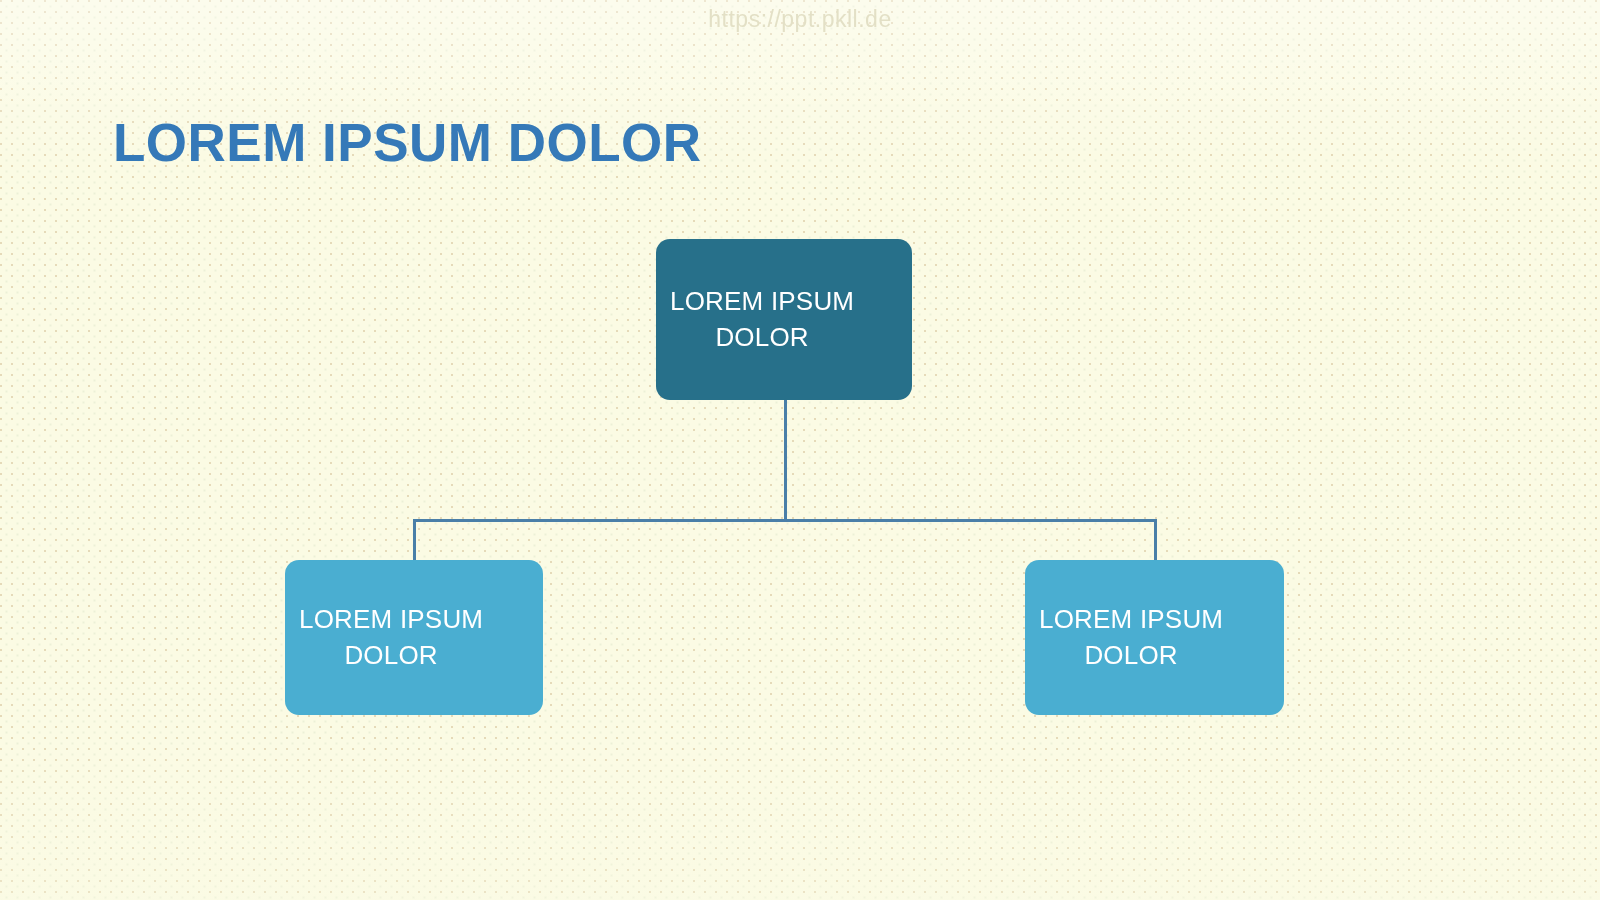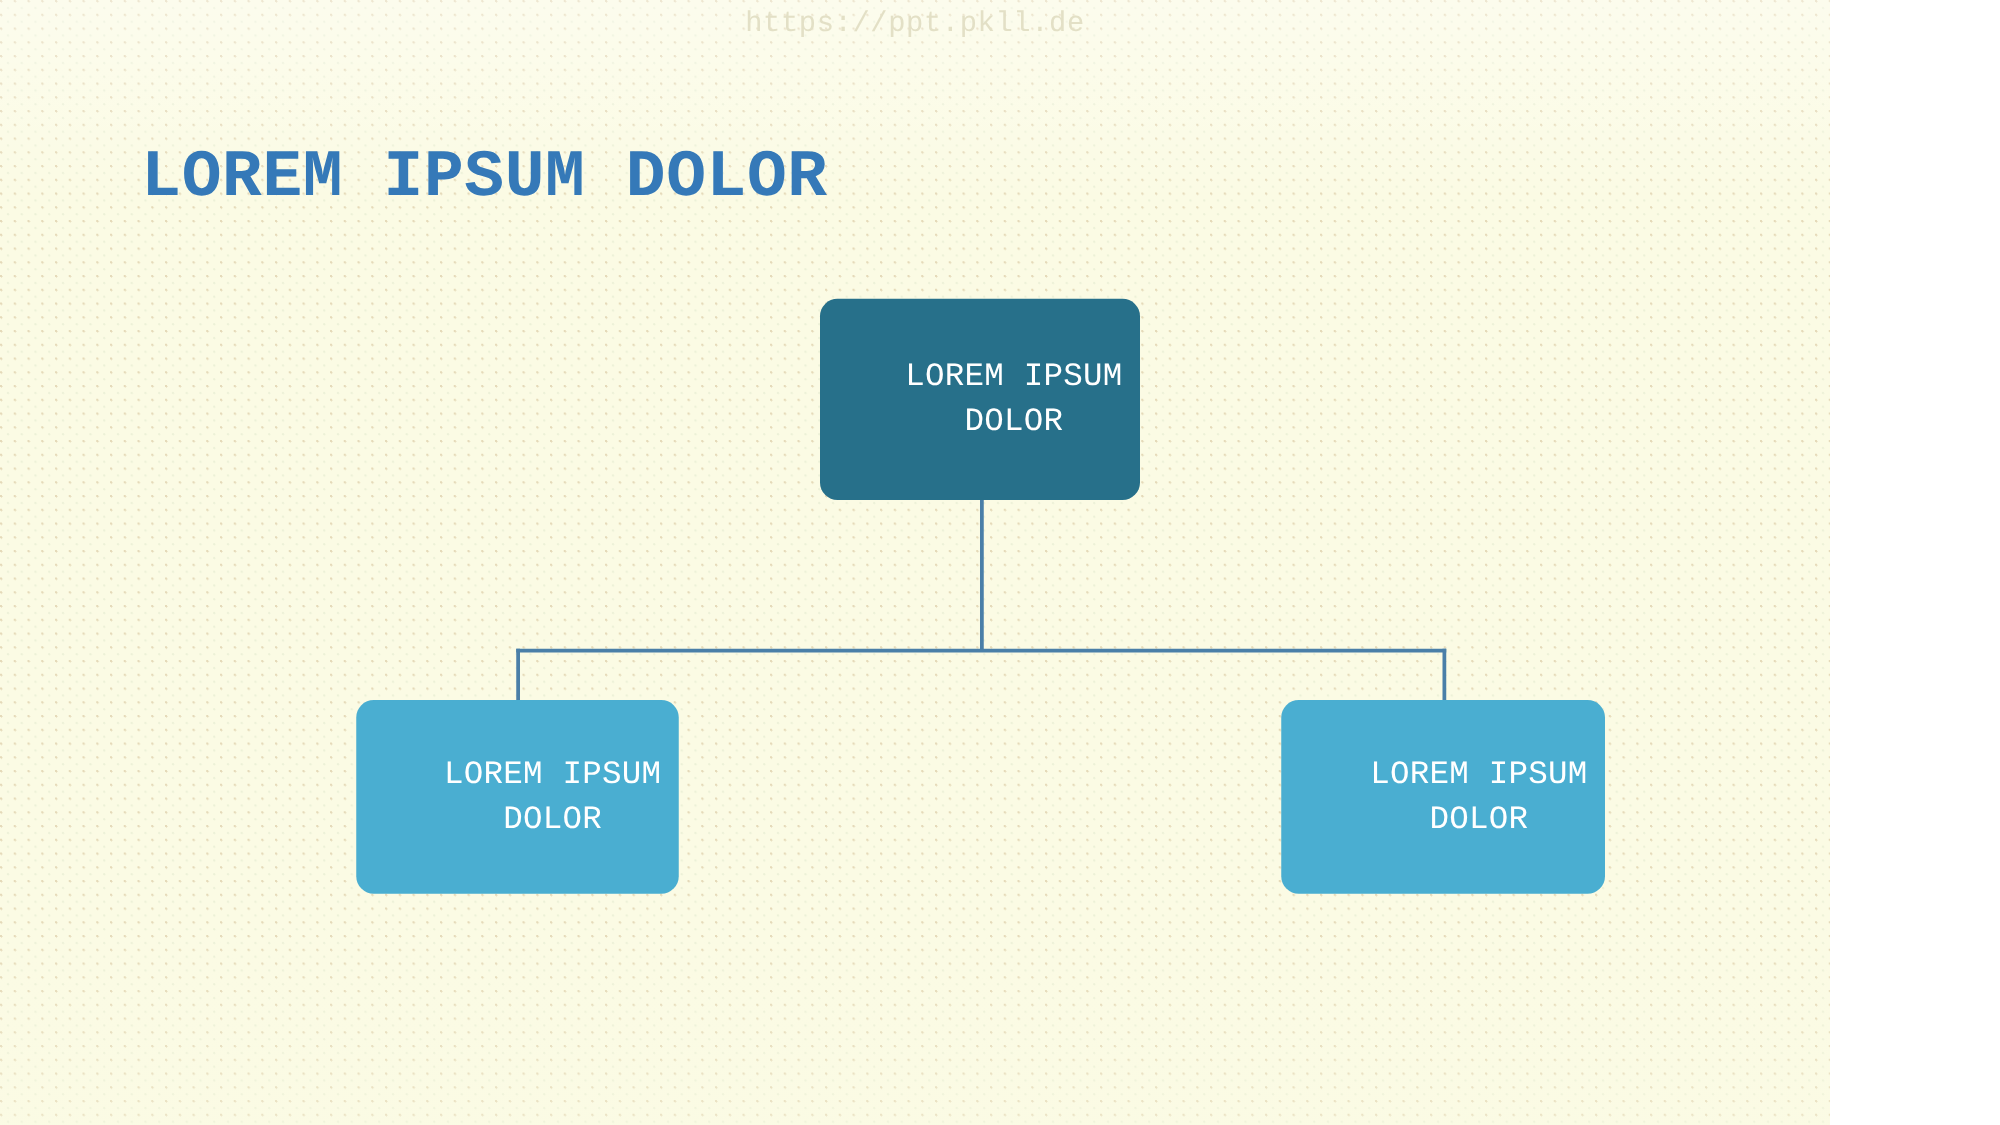--- a/index.html
+++ b/index.html
@@ -4,25 +4,25 @@
 <title>Lorem Ipsum Dolor Org Chart</title>
 <style>
   html, body {
     margin: 0;
     padding: 0;
     background: #ffffff;
   }
 
   #slide {
     position: relative;
-    width: 1464px;
+    width: 1600px;
     height: 900px;
     overflow: hidden;
     background-color: #fbfbe4;
-    font-family: Liberation Mono, monospace;
+    font-family: Liberation Sans, sans-serif;
   }
 
   
   #paper-texture {
     position: absolute;
     inset: 0;
     background-color: #fbfbe4;
     background-image:
       radial-gradient(circle at 1px 1px, rgba(196,168,120,0.40) 0.9px, rgba(196,168,120,0) 1.1px),
       radial-gradient(circle at 1px 1px, rgba(160,185,150,0.16) 0.8px, rgba(160,185,150,0) 1.1px);
@@ -76,21 +76,21 @@
   }
   .connector-v { width: 3px; }
   .connector-h { height: 3px; }
 
   
   .node {
     position: absolute;
     border-radius: 14px;
     display: flex;
     align-items: center;
-    justify-content: flex-end;
+    justify-content: flex-start;
     text-align: center;
     color: #ffffff;
     font-size: 26px;
     line-height: 1.38;
     font-weight: normal;
     letter-spacing: 0.2px;
     box-sizing: border-box;
     padding: 6px 14px;
   }
 

